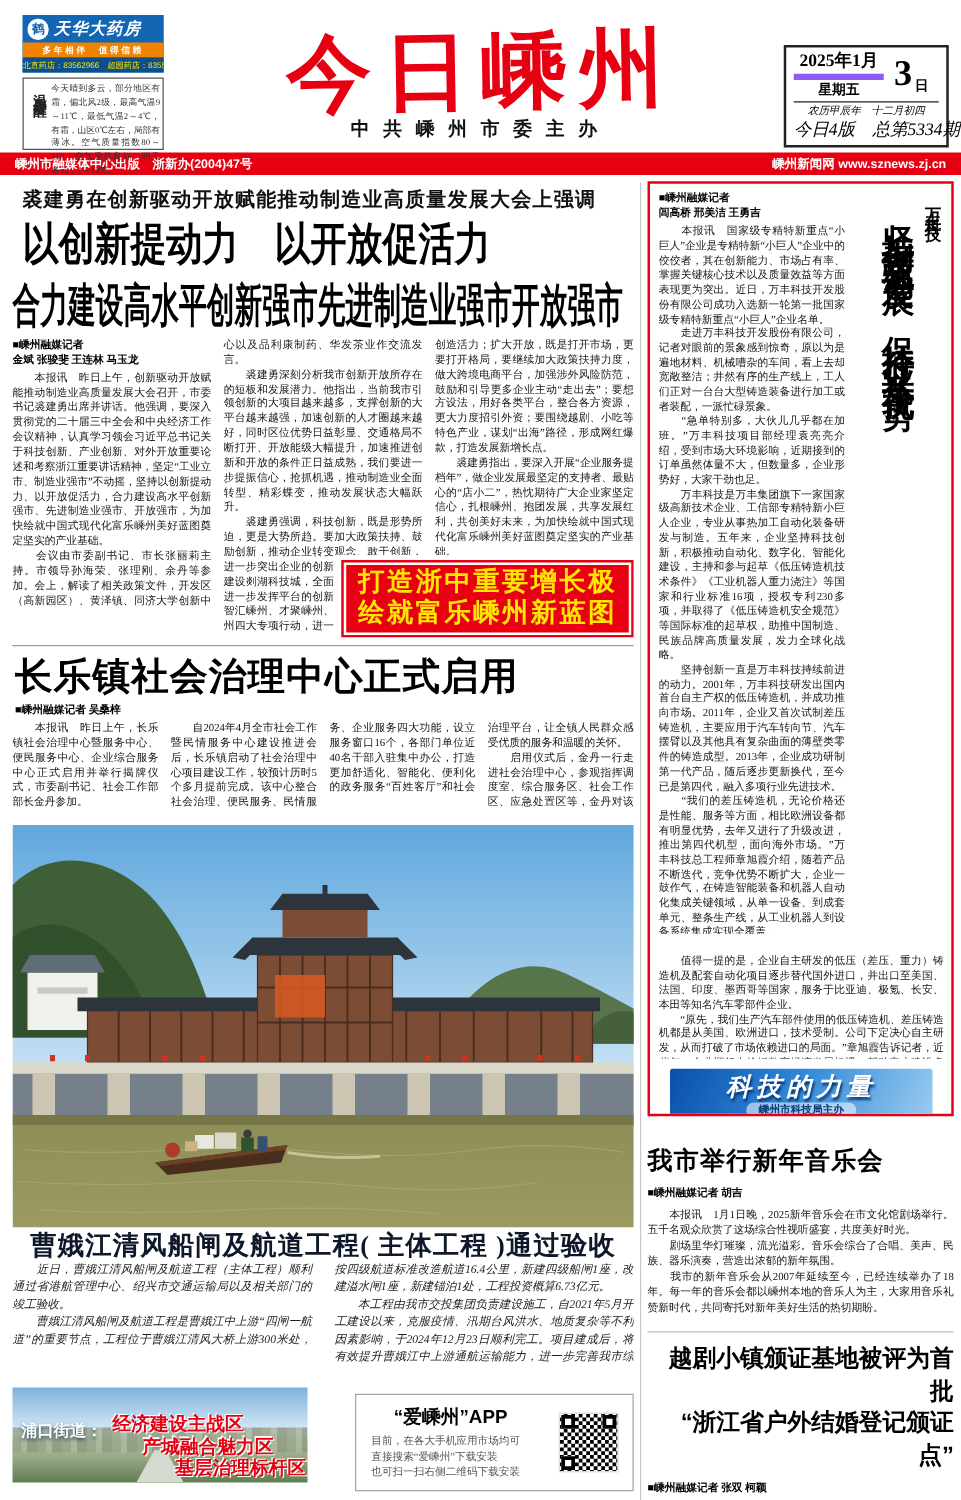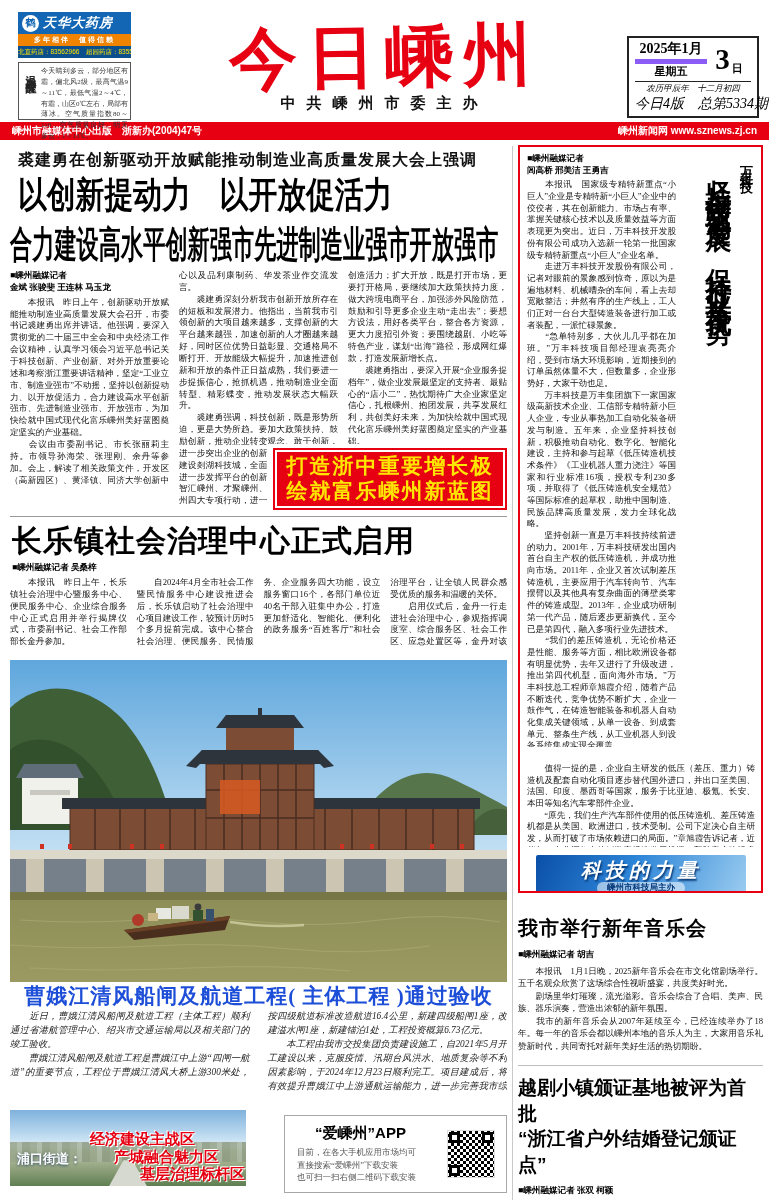--- a/index.html
+++ b/index.html
@@ -55,29 +55,29 @@
 
   
   .cl-title{font-size:30px;font-weight:900;font-family:"Liberation Sans",sans-serif;letter-spacing:1px;margin:2px 0 5px 2px;color:#000;}
   .cl-byline{font-size:8.6px;font-weight:bold;margin:0 0 3px 2px;}
   .cl-body{column-count:4;column-gap:10px;height:76px;overflow:hidden;font-size:8.6px;line-height:1.38;text-align:justify;color:#131313;}
 
   
   .photo{margin:7px 0 0;width:497px;height:322px;display:block;}
 
   
-  .ce-title{font-size:21px;font-weight:bold;text-align:center;letter-spacing:1px;margin:9px 0 14px;color:#1d4ed8;}
+  .ce-title{font-size:21px;font-weight:bold;text-align:center;letter-spacing:1px;margin:9px 0 14px;color:#0f172a;}
   .ce-body{column-count:2;column-gap:18px;height:92px;overflow:hidden;font-size:9.3px;line-height:1.5;font-style:italic;text-align:justify;color:#222;}
 
   
   .ads{display:flex;gap:38px;margin-top:8px;align-items:flex-start;}
   .pukou{position:relative;width:236px;height:76px;overflow:hidden;flex:0 0 auto;background:linear-gradient(#7fb2dd 0%,#d9ecf8 48%,#b9c8a8 55%,#8fa07c 78%,#5f7f52 100%);}
   .pk-city{position:absolute;left:0;right:0;top:42%;height:26%;background:repeating-linear-gradient(90deg,#97a489 0 7px,#aab5a0 7px 12px,#8d9a80 12px 20px);opacity:.85;}
   .pk-road{position:absolute;bottom:0;left:42%;width:16%;height:34%;background:#d6d9cf;clip-path:polygon(38% 0,62% 0,100% 100%,0 100%);}
-  .pk-prefix{position:absolute;left:7px;top:40px;color:#fff;font-size:13px;font-weight:bold;text-shadow:0 1px 3px #2c4763;}
+  .pk-prefix{position:absolute;left:7px;top:26px;color:#fff;font-size:13px;font-weight:bold;text-shadow:0 1px 3px #2c4763;}
   .pk-line{position:absolute;color:#e60012;font-size:15px;font-weight:900;font-family:"Liberation Sans",sans-serif;text-shadow:1px 1px 0 #fff,-1px -1px 0 #fff;white-space:nowrap;}
   .pk-l1{left:80px;top:20px;}
   .pk-l2{left:104px;top:38px;}
   .pk-l3{left:130px;top:55px;}
   .appbox{flex:1;border:1px solid #a7a7a7;height:66px;margin-top:5px;display:flex;align-items:center;gap:24px;padding:5px 12px;box-sizing:content-box;}
   .app-text{flex:1;}
   .app-title{font-size:15px;font-weight:bold;font-family:"Liberation Sans",sans-serif;text-align:center;margin-bottom:3px;color:#000;}
   .app-lines p{font-size:8.5px;color:#555;line-height:1.5;}
   .qr{width:46px;height:46px;position:relative;flex:0 0 auto;background:repeating-conic-gradient(#000 0% 25%,#fff 0% 50%) 0 0/6px 6px;outline:1px solid #ddd;}
   .qr i{position:absolute;width:11px;height:11px;border:3px solid #000;background:#fff;box-sizing:border-box;}
@@ -386,21 +386,21 @@
         <h3 class="sm-title" style="margin-block:0;">我市举行新年音乐会</h3>
         <div class="sm-byline">■嵊州融媒记者 胡吉</div>
         <div class="sm-body">
             <p>　　本报讯　1月1日晚，2025新年音乐会在市文化馆剧场举行。五千名观众欣赏了这场综合性视听盛宴，共度美好时光。</p>
             <p>　　剧场里华灯璀璨，流光溢彩。音乐会综合了合唱、美声、民族、器乐演奏，营造出浓郁的新年氛围。</p>
             <p>　　我市的新年音乐会从2007年延续至今，已经连续举办了18年。每一年的音乐会都以嵊州本地的音乐人为主，大家用音乐礼赞新时代，共同寄托对新年美好生活的热切期盼。</p>
           </div>
       </section>
 
       <section class="yueju">
-        <h3 class="y-title" style="margin-block:0;">
+        <h3 class="y-title" style="margin-block:0;text-align:right;">
           <div>越剧小镇颁证基地被评为首批</div>
           <div>“浙江省户外结婚登记颁证点”</div>
         </h3>
         <div class="sm-byline">■嵊州融媒记者 张双 柯颖</div>
 
       </section>
 
     </div>
   </div>
 </div>

